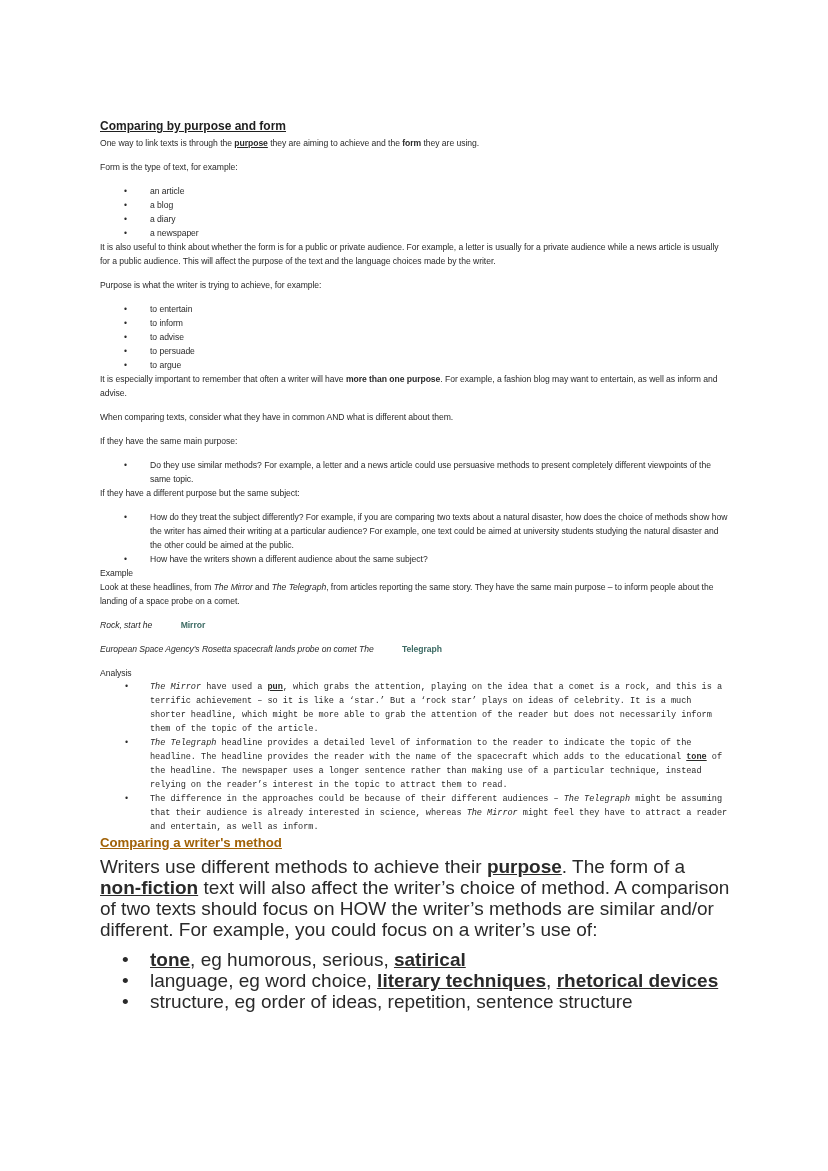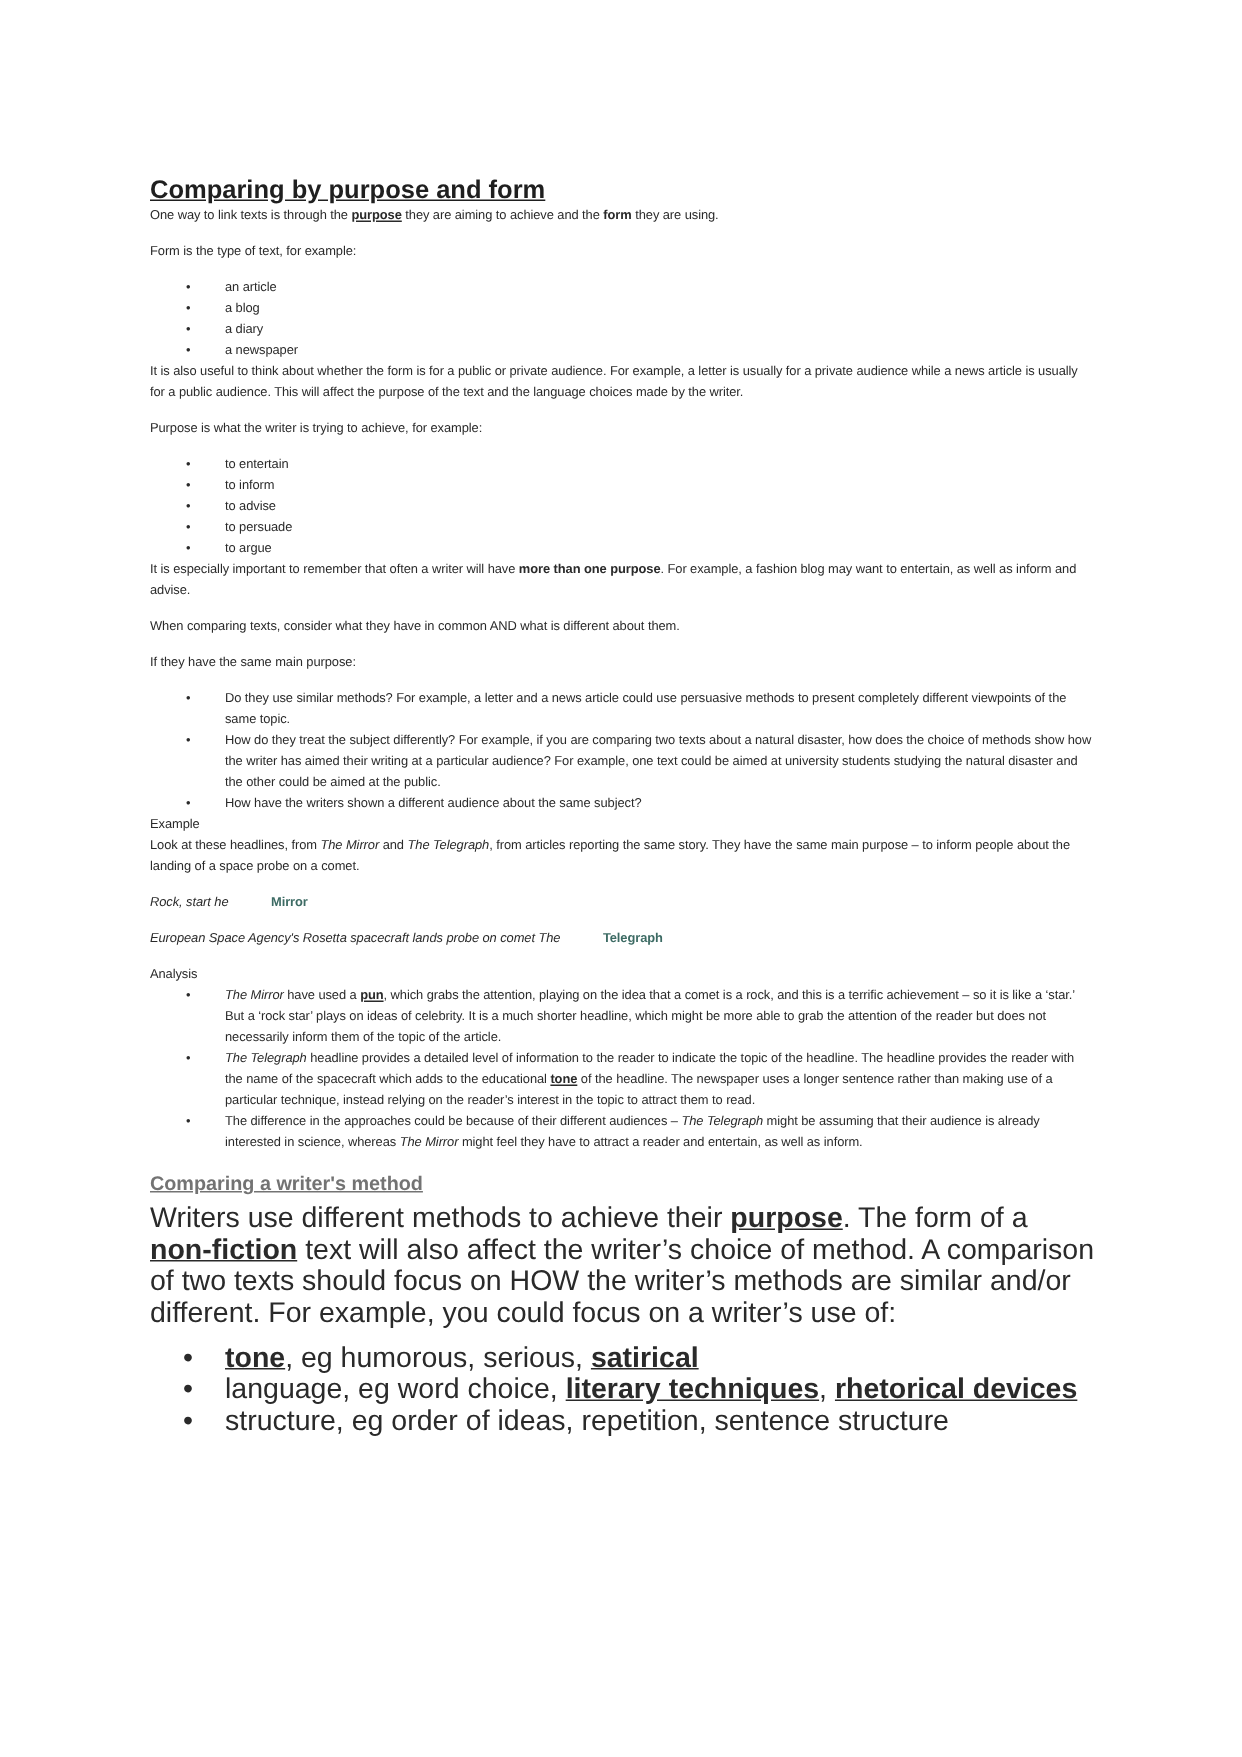--- a/index.html
+++ b/index.html
@@ -4,26 +4,26 @@
   <style>
     html, body { margin: 0; padding: 0; background: #ffffff; }
     body {
       width: 828px; height: 1171px; position: relative; overflow: hidden;
       font-family: "Liberation Sans", sans-serif; color: #2a2a2a;
     }
     .page { position: absolute; left: 100px; top: 118px; width: 630px; }
     .small { font-size: 8.6px; line-height: 14px; letter-spacing: -0.05px; }
     .big { font-size: 19px; line-height: 21px; }
     h1.h-small {
-      font-size: 17px; font-weight: bold; text-decoration: underline;
+      font-size: 12px; font-weight: bold; text-decoration: underline;
       margin: 0 0 1px 0; line-height: 17px; color: #1f1f1f;
     }
     h1.h-big {
       font-size: 13.2px; font-weight: bold; text-decoration: underline;
-      margin: 0; line-height: 17px; color: #737373;
+      margin: 0; line-height: 17px; color: #a16207;
     }
     p { margin: 0; }
     .mb10 { margin-bottom: 10px; }
     ul.bullets { list-style: none; margin: 0; padding: 0; }
     ul.bullets li { position: relative; }
     ul.bullets li::before {
       content: "\2022"; position: absolute; left: -24px; top: 0;
     }
     .small-list li { padding-left: 50px; }
     .small-list li::before { left: 24px !important; }
@@ -71,41 +71,42 @@
   </p>
 
   <p class="small mb10">When comparing texts, consider what they have in common AND what is different about them.</p>
 
   <p class="small mb10">If they have the same main purpose:</p>
 
   <ul class="bullets small small-list mb10">
     <li>Do they use similar methods? For example, a letter and a news article could use persuasive methods to present completely different viewpoints of the same topic.</li>
   </ul>
 
+  <p class="small mb10">If they have a different purpose but the same subject:</p>
 
   <ul class="bullets small small-list mb10">
     <li>How do they treat the subject differently? For example, if you are comparing two texts about a natural disaster, how does the choice of methods show how the writer has aimed their writing at a particular audience? For example, one text could be aimed at university students studying the natural disaster and the other could be aimed at the public.</li>
     <li>How have the writers shown a different audience about the same subject?</li>
   </ul>
 
   <p class="small">Example</p>
   <p class="small mb10">
     <span>Look at these headlines, from </span><span class="i">The Mirror</span><span> and </span><span class="i">The Telegraph</span><span>, from articles reporting the same story. They have the same main purpose – to inform people about the landing of a space probe on a comet.</span>
   </p>
 
   <p class="small i mb10">
     <span>Rock, start he </span><span class="source">Mirror</span>
   </p>
 
   <p class="small i mb10">
     <span>European Space Agency's Rosetta spacecraft lands probe on comet The </span><span class="source">Telegraph</span>
   </p>
 
   <p class="small">Analysis</p>
-  <ul class="bullets small small-list" style="margin-bottom:12px;">
+  <ul class="bullets small small-list" style="font-family:Liberation Mono, monospace;">
     <li>
       <span class="i">The Mirror</span><span> have used a </span><span class="b u">pun</span><span>, which grabs the attention, playing on the idea that a comet is a rock, and this is a terrific achievement – so it is like a ‘star.’ But a ‘rock star’ plays on ideas of celebrity. It is a much shorter headline, which might be more able to grab the attention of the reader but does not necessarily inform them of the topic of the article.</span>
     </li>
     <li>
       <span class="i">The Telegraph</span><span> headline provides a detailed level of information to the reader to indicate the topic of the headline. The headline provides the reader with the name of the spacecraft which adds to the educational </span><span class="b u">tone</span><span> of the headline. The newspaper uses a longer sentence rather than making use of a particular technique, instead relying on the reader’s interest in the topic to attract them to read.</span>
     </li>
     <li>
       <span>The difference in the approaches could be because of their different audiences – </span><span class="i">The Telegraph</span><span> might be assuming that their audience is already interested in science, whereas </span><span class="i">The Mirror</span><span> might feel they have to attract a reader and entertain, as well as inform.</span>
     </li>
   </ul>

